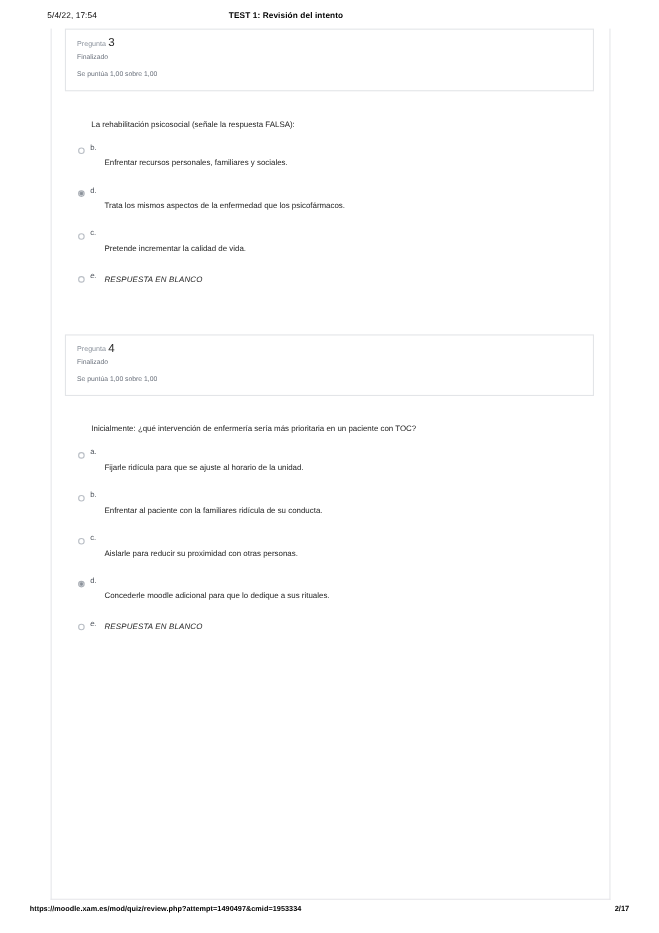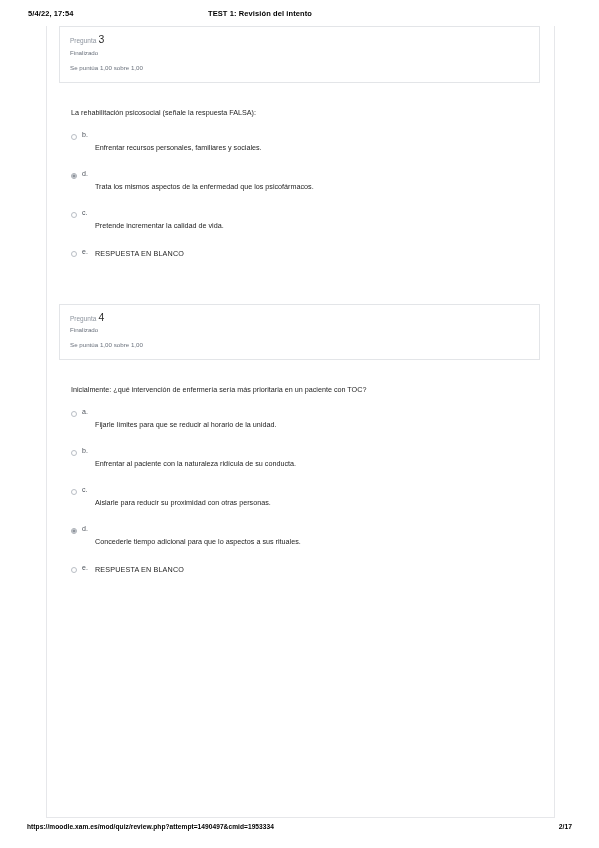--- a/index.html
+++ b/index.html
@@ -19,24 +19,24 @@
   
   .print-header {
     position: absolute;
     top: 9px;
     left: 0;
     width: 599px;
     height: 14px;
   }
   .print-header .date {
     position: absolute;
-    left: 28px;
+    left: 43px;
     top: 0;
     font-size: 7.5px;
-    font-weight: bold;
+    font-weight: normal;
     color: #000;
     letter-spacing: 0.1px;
   }
   .print-header .doc-title {
     position: absolute;
     left: 0;
     top: 0;
     width: 520px;
     text-align: center;
     font-size: 7.5px;
@@ -106,36 +106,37 @@
     font-size: 6.2px;
     color: #6a717c;
     line-height: 12px;
     margin-top: 3px;
   }
 
   
   .q-text {
     font-size: 7.2px;
     color: #1d1d1d;
-    margin-left: 24px;
+    margin-left: 36px;
     margin-top: 24px;
     line-height: 12px;
   }
 
   
   .answers {
     margin-top: 12px;
     margin-left: 24px;
   }
   .answer-row {
     position: relative;
     height: 39px;
   }
   .answer-row.inline {
     height: 22px;
+    font-style: italic;
   }
   .radio {
     position: absolute;
     left: 0;
     top: 3px;
     width: 6px;
     height: 6px;
     border: 1px solid #b9bec5;
     border-radius: 50%;
     box-sizing: border-box;
@@ -265,36 +266,36 @@
       <div class="q-state">Finalizado</div>
       <div class="q-grade">Se puntúa 1,00 sobre 1,00</div>
     </div>
 
     <div class="q-text">Inicialmente: ¿qué intervención de enfermería sería más prioritaria en un paciente con TOC?</div>
 
     <div class="answers">
       <div class="answer-row">
         <span class="radio"></span>
         <span class="ans-letter">a.</span>
-        <span class="ans-text">Fijarle límites para que se reducir al horario de la unidad.</span>
+        <span class="ans-text">Fijarle ridícula para que se ajuste al horario de la unidad.</span>
       </div>
       <div class="answer-row">
         <span class="radio"></span>
         <span class="ans-letter">b.</span>
-        <span class="ans-text">Enfrentar al paciente con la naturaleza ridícula de su conducta.</span>
+        <span class="ans-text">Enfrentar al paciente con la familiares ridícula de su conducta.</span>
       </div>
       <div class="answer-row">
         <span class="radio"></span>
         <span class="ans-letter">c.</span>
         <span class="ans-text">Aislarle para reducir su proximidad con otras personas.</span>
       </div>
       <div class="answer-row">
         <span class="radio checked"></span>
         <span class="ans-letter">d.</span>
-        <span class="ans-text">Concederle tiempo adicional para que lo aspectos a sus rituales.</span>
+        <span class="ans-text">Concederle moodle adicional para que lo dedique a sus rituales.</span>
       </div>
       <div class="answer-row inline">
         <span class="radio"></span>
         <span class="ans-letter">e.</span>
         <span class="ans-text">RESPUESTA EN BLANCO</span>
       </div>
     </div>
   </div>
 
 </div>

